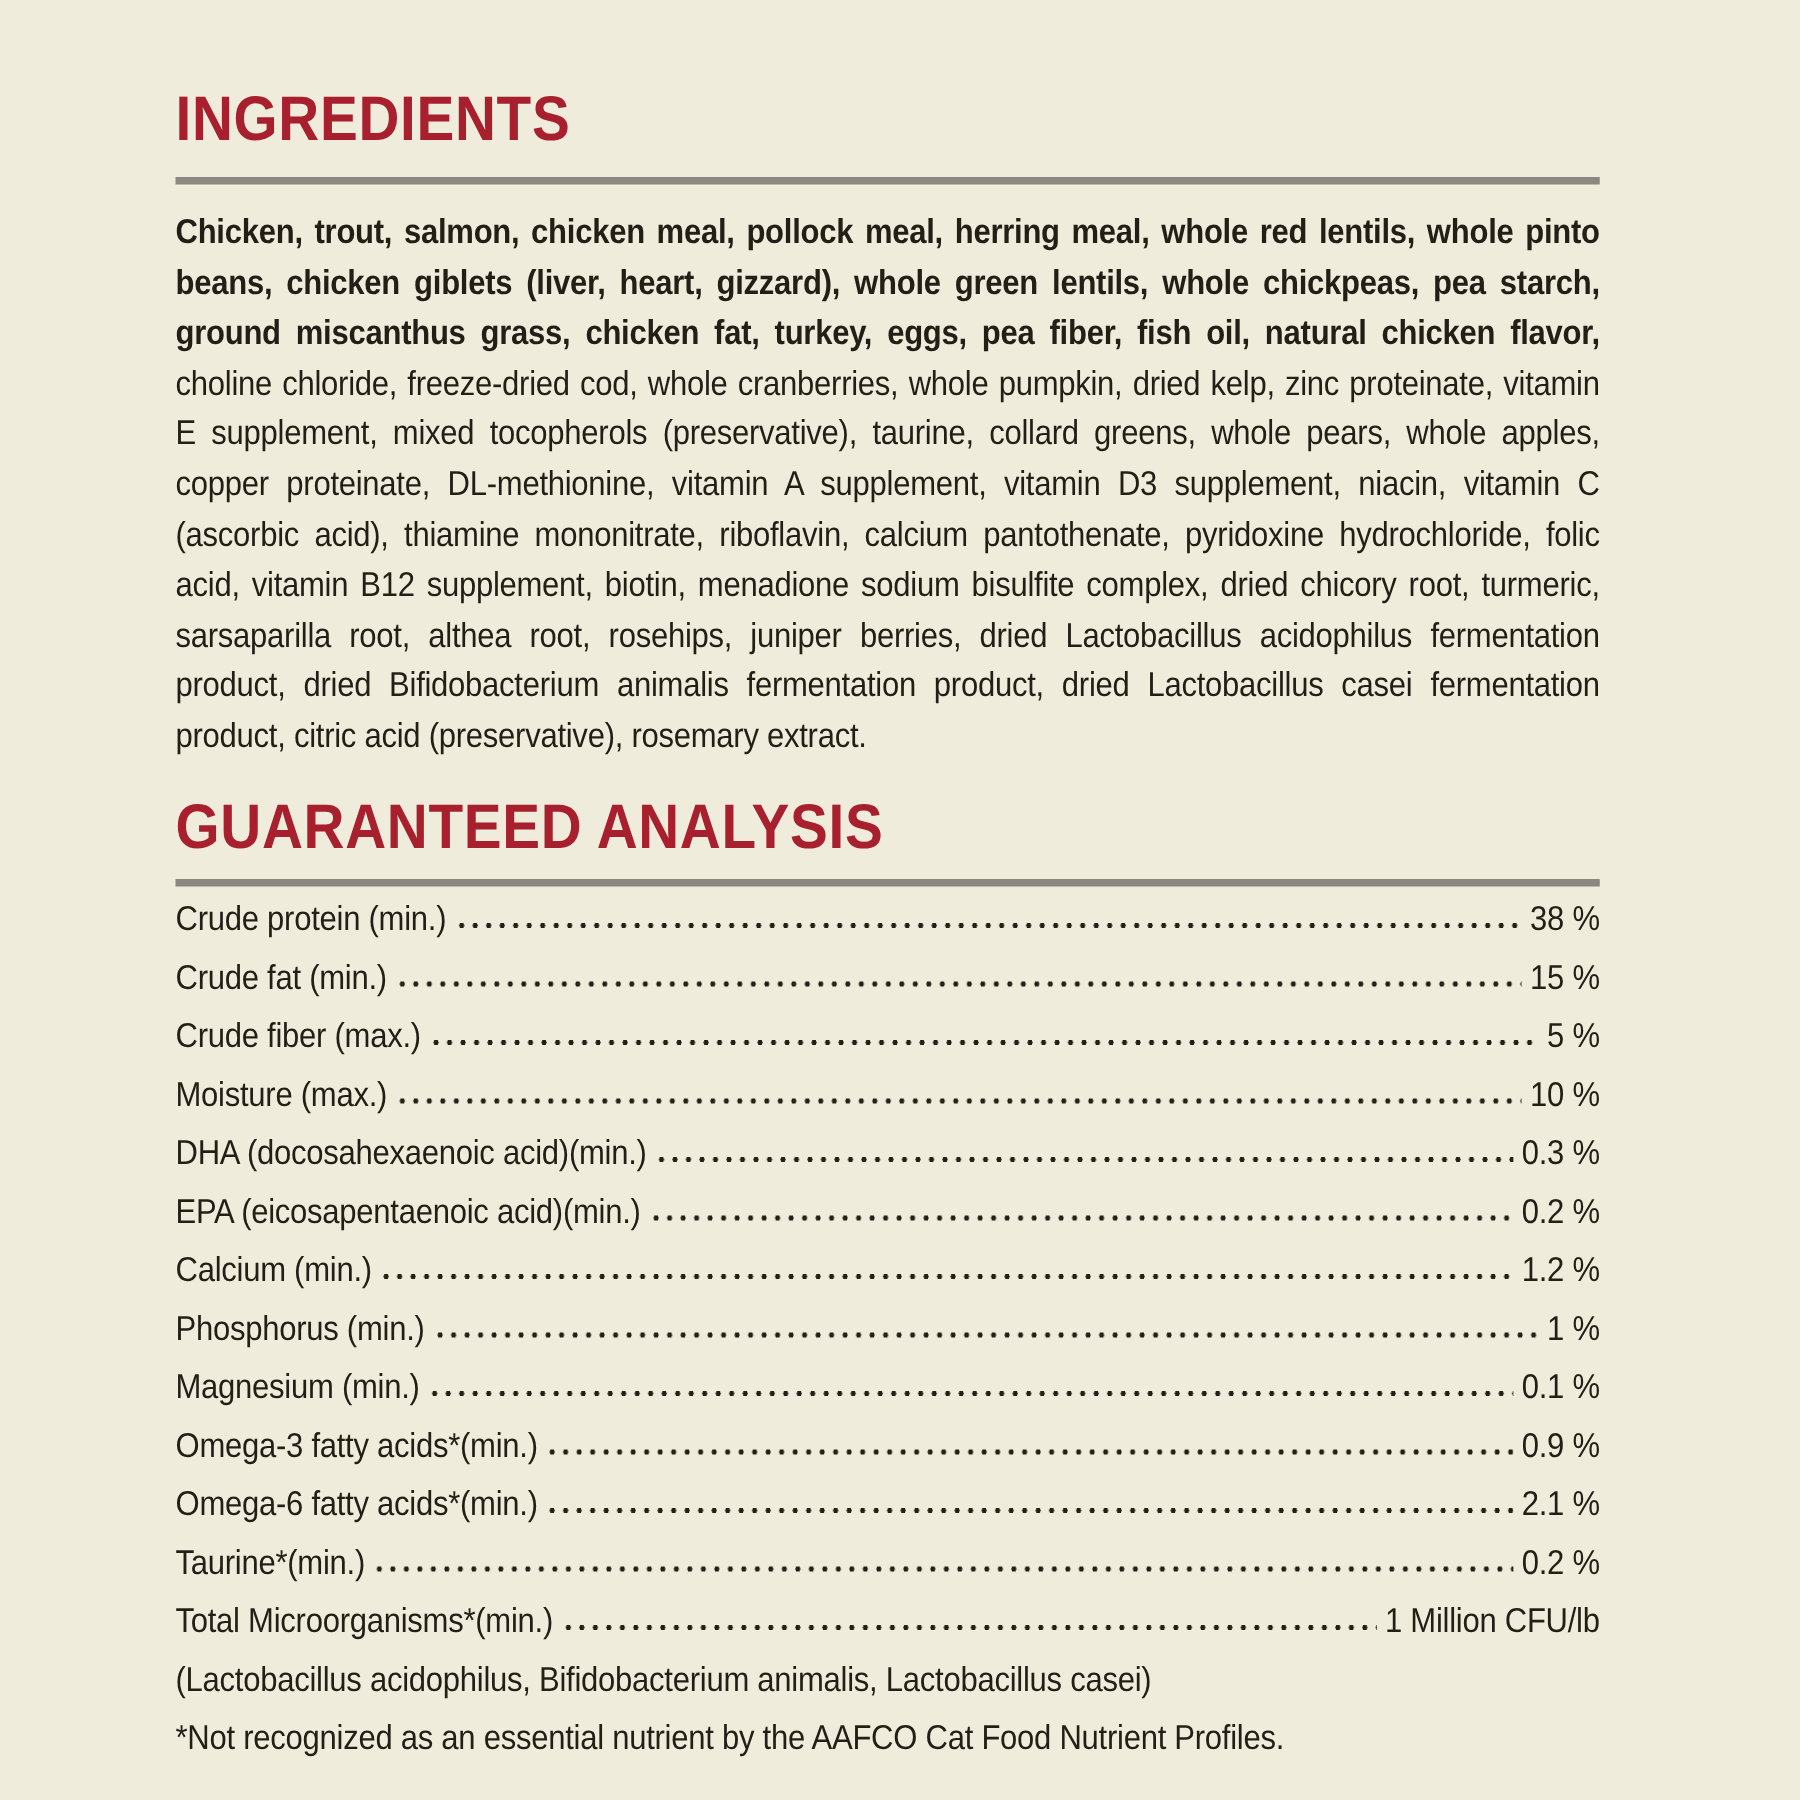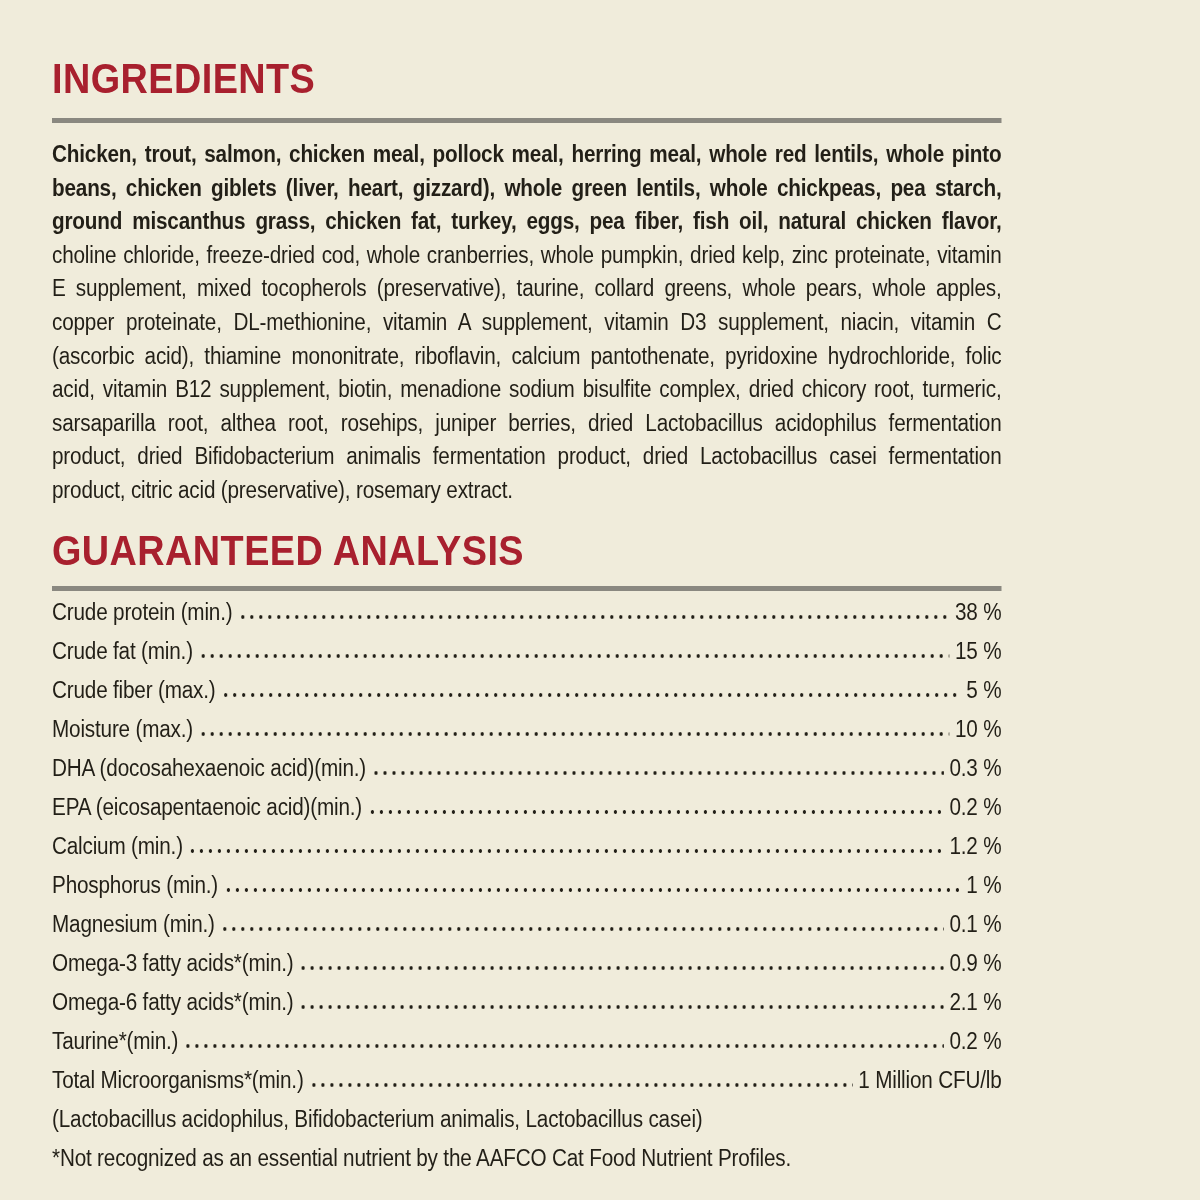--- a/index.html
+++ b/index.html
@@ -11,21 +11,21 @@
     height: 1200px;
     background: #F0ECDB;
     font-family: "Liberation Sans", sans-serif;
     color: #221F17;
     overflow: hidden;
   }
   .page {
     box-sizing: border-box;
     width: 1200px;
     height: 1200px;
-    padding: 0 52px;
+    padding: 0 117px;
   }
   
   .condense {
     width: 1055px;
     transform: scaleX(0.90);
     transform-origin: 0 0;
   }
   .section-title {
     margin: 0;
     padding: 0;

